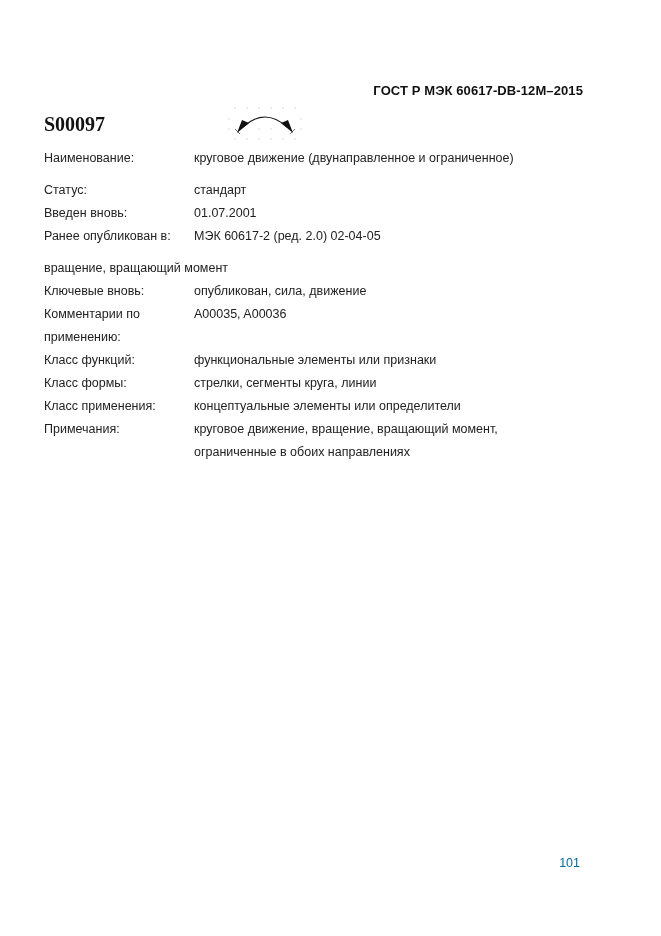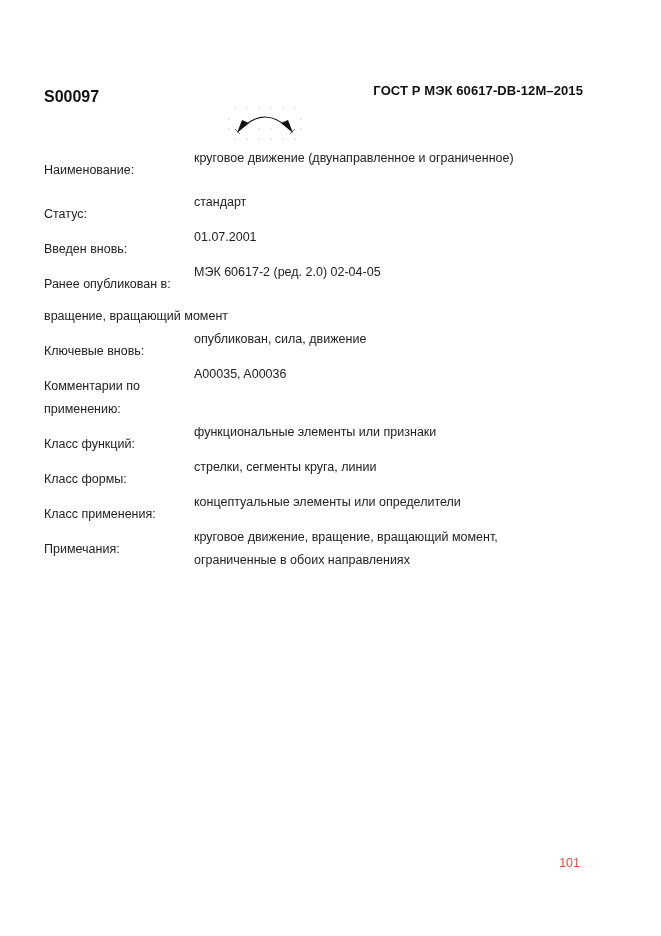--- a/index.html
+++ b/index.html
@@ -20,25 +20,26 @@
       top: 63px;
       right: 78px;
       font-size: 13px;
       font-weight: bold;
       color: #111;
       letter-spacing: 0.1px;
       margin-top: 20px;
     }
     .symbol-id {
       position: absolute;
-      top: 88px;
+      top: 113px;
       left: 44px;
-      font-size: 16px;
+      font-size: 20px;
       font-weight: bold;
       color: #111;
+      font-family: Liberation Serif, serif;
     }
     .symbol-graphic {
       position: absolute;
       top: 103px;
       left: 225px;
       width: 80px;
       height: 40px;
     }
     .fields {
       position: absolute;
@@ -52,32 +53,31 @@
     .row {
       display: flex;
     }
     .row.gap-before {
       margin-top: 9px;
     }
     .label {
       width: 150px;
       flex: 0 0 150px;
       white-space: pre-line;
-      margin-top: 12px;
     }
     .value {
       flex: 1 1 auto;
       white-space: pre-line;
     }
     .page-number {
       position: absolute;
       top: 856px;
       right: 81px;
       font-size: 12.5px;
-      color: #ef4444;
+      color: #0369a1;
     }
   </style>
 </head>
 <body>
 
 <div class="page-header">ГОСТ Р МЭК 60617-DB-12М–2015</div>
 
 <div class="symbol-id">S00097</div>
 
 <div class="symbol-graphic">

